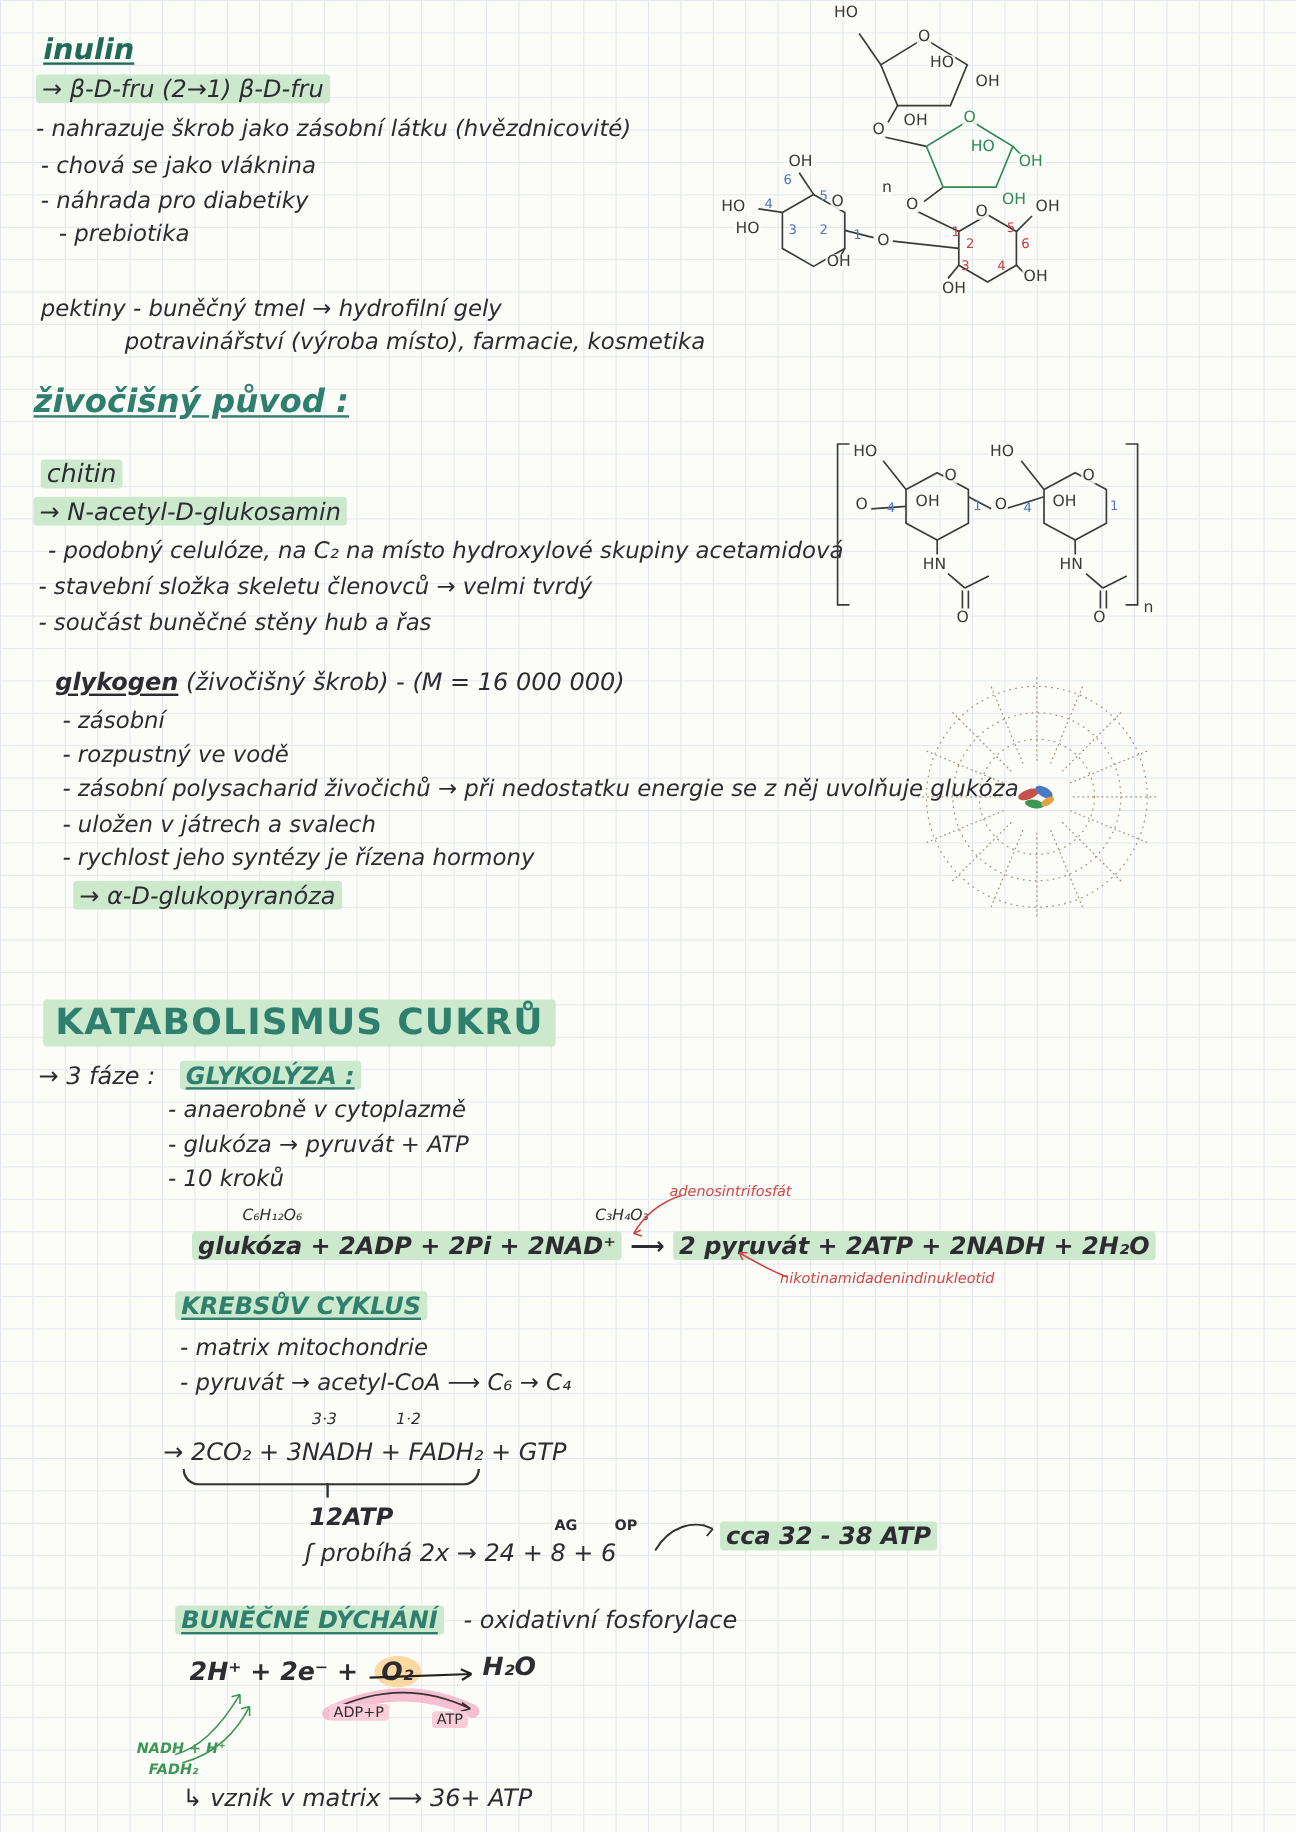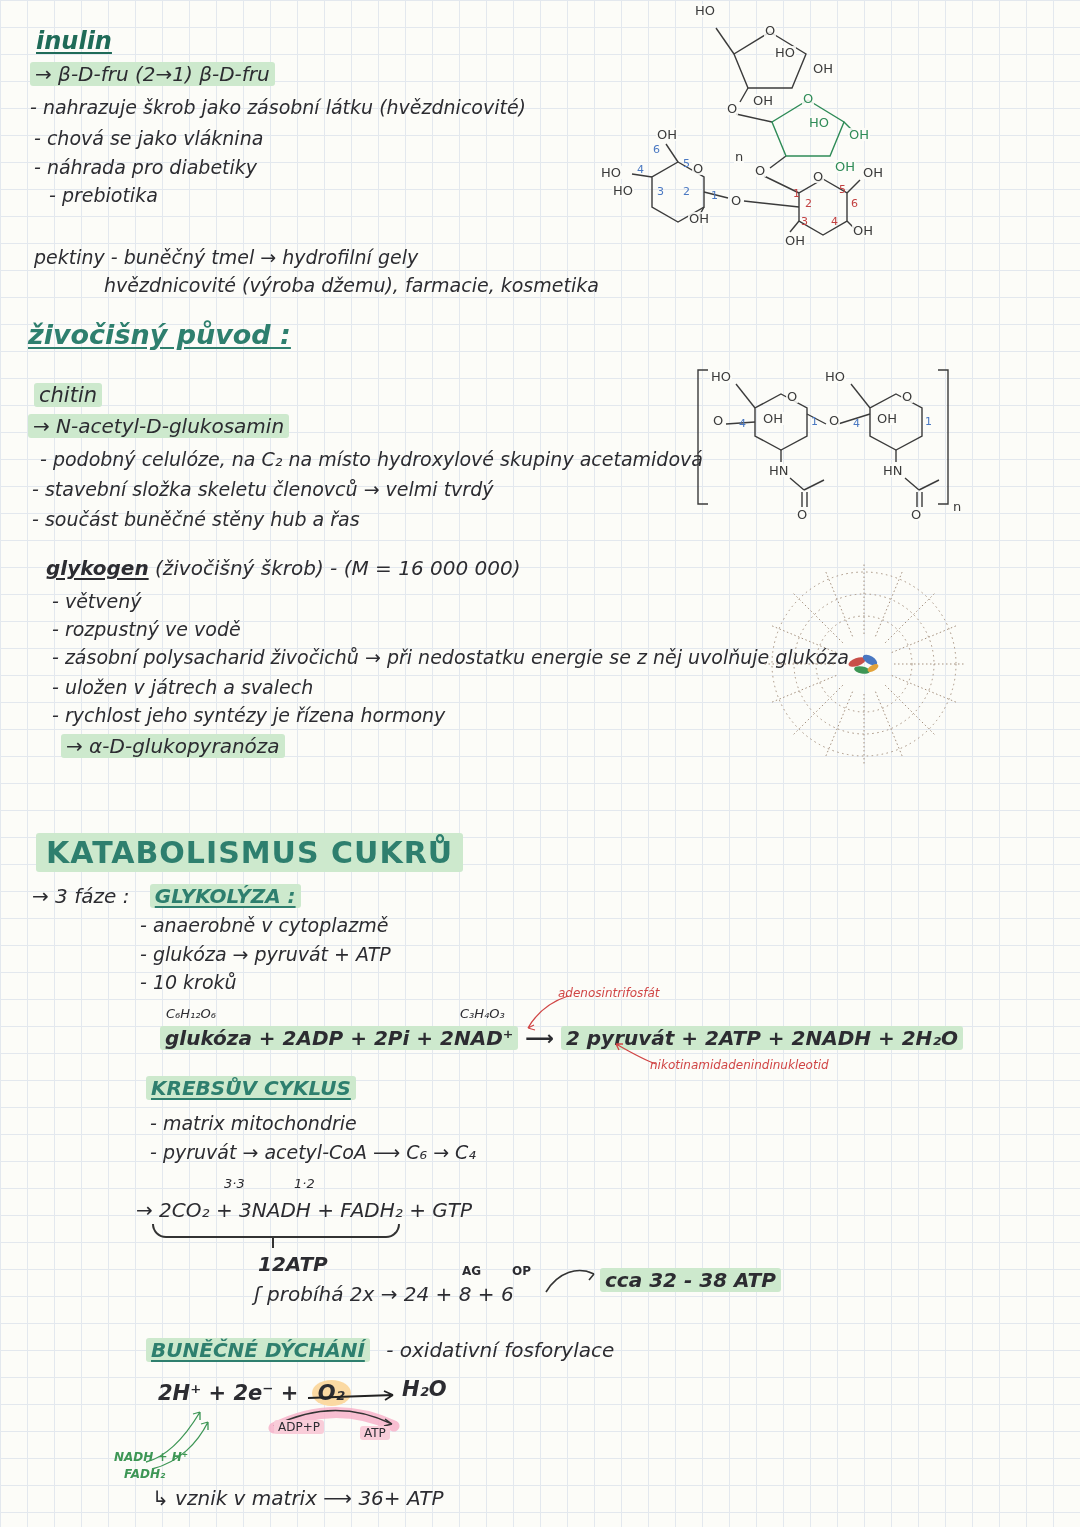--- a/index.html
+++ b/index.html
@@ -13,21 +13,21 @@
     font-family:"DejaVu Sans",sans-serif;
   }
   .hw{position:absolute;font-style:italic;color:#2c2c31;font-size:19px;white-space:nowrap;line-height:1.25;}
   .teal{color:#2e7f6e;text-align:center;}
   .dkteal{color:#1f6b58;}
   .b{font-weight:bold;}
   .u{text-decoration:underline;text-underline-offset:3px;}
   .hl{background:#cde9cd;border-radius:3px;padding:0 5px;}
   .hl-pink{background:#f9cdd9;border-radius:3px;padding:0 4px;}
   .hl-orange{background:#fbd9a2;border-radius:50%;padding:1px 6px;}
-  .sm{font-size:13px;}
+  .sm{font-size:13px;margin-left:36px;}
   .xs{font-size:12px;}
   .red-ink{color:#d04545;}
   .green-ink{color:#3d9655;}
   .f20{font-size:20px;} .f21{font-size:21px;} .f24{font-size:24px;} .f27{font-size:27px;} .f30{font-size:30px;}
   .chem{position:absolute;}
   .chem svg{position:absolute;left:0;top:0;}
   .chem-label{position:absolute;font-size:13px;font-style:normal;color:#3a3a3a;line-height:1;background:rgba(252,252,248,.85);padding:0 1px;font-family:"DejaVu Sans",sans-serif;}
   .chem-label.blue{color:#4a78c2;font-size:11px;background:transparent;}
   .chem-label.red{color:#c24040;font-size:11px;background:transparent;}
   .chem-label.green{color:#2e8b57;}
@@ -97,21 +97,21 @@
     <span class="chem-label red" style="left: 202px; top: 214px;">3</span>
     <span class="chem-label red" style="left: 232px; top: 214px;">4</span>
     <span class="chem-label red" style="left: 240px; top: 182px;">5</span>
     <span class="chem-label red" style="left: 252px; top: 196px;">6</span>
     <span class="chem-label" style="left: 186px; top: 232px;">OH</span>
     <span class="chem-label" style="left: 254px; top: 222px;">OH</span>
     <span class="chem-label" style="left: 264px; top: 164px;">OH</span>
   </div>
 
 <div class="hw" style="left:34px;top:246px;">pektiny - buněčný tmel → hydrofilní gely</div>
-<div class="hw" style="left:104px;top:274px;">hvězdnicovité (výroba džemu), farmacie, kosmetika</div>
+<div class="hw" style="left:104px;top:274px;">potravinářství (výroba místo), farmacie, kosmetika</div>
 
 <div class="hw f27 b teal u" style="left:28px;top:318px;">živočišný původ :</div>
 
 <div class="hw f21" style="left:34px;top:382px;"><span class="hl">chitin</span></div>
 <div class="hw f20" style="left:28px;top:414px;"><span class="hl">→ N-acetyl-D-glukosamin</span></div>
 <div class="hw" style="left:40px;top:448px;">- podobný celulóze, na C₂ na místo hydroxylové skupiny acetamidová</div>
 <div class="hw" style="left:32px;top:478px;">- stavební složka skeletu členovců → velmi tvrdý</div>
 <div class="hw" style="left:32px;top:508px;">- součást buněčné stěny hub a řas</div>
 
 <div class="chem" style="left:686px;top:352px;width:300px;height:205px;">
@@ -148,21 +148,21 @@
     <span class="chem-label" style="left: 82px; top: 112px;">HN</span>
     <span class="chem-label" style="left: 110px; top: 156px;">O</span>
     <span class="chem-label" style="left: 196px; top: 112px;">HN</span>
     <span class="chem-label" style="left: 224px; top: 156px;">O</span>
     <span class="chem-label" style="left: 266px; top: 148px;">n</span>
   </div>
 
 <div class="hw f20" style="left:46px;top:556px;">
   <span class="b u">glykogen</span><span> (živočišný škrob) - (M = 16 000 000)</span>
 </div>
-<div class="hw" style="left:52px;top:590px;">- větvený</div>
+<div class="hw" style="left:52px;top:590px;">- zásobní</div>
 <div class="hw" style="left:52px;top:618px;">- rozpustný ve vodě</div>
 <div class="hw" style="left:52px;top:646px;">- zásobní polysacharid živočichů → při nedostatku energie se z něj uvolňuje glukóza</div>
 <div class="hw" style="left:52px;top:676px;">- uložen v játrech a svalech</div>
 <div class="hw" style="left:52px;top:704px;">- rychlost jeho syntézy je řízena hormony</div>
 <div class="hw f20" style="left:44px;top:734px;margin-left:17px;"><span class="hl">→ α-D-glukopyranóza</span></div>
 
 <div class="chem" style="left:752px;top:554px;width:225px;height:222px;">
   <svg width="225" height="222" viewBox="0 0 225 222">
     <g stroke="#a5917f" stroke-width="1" fill="none" stroke-dasharray="1.5 2.5">
       <line x1="142" y1="110" x2="212" y2="110"></line>

